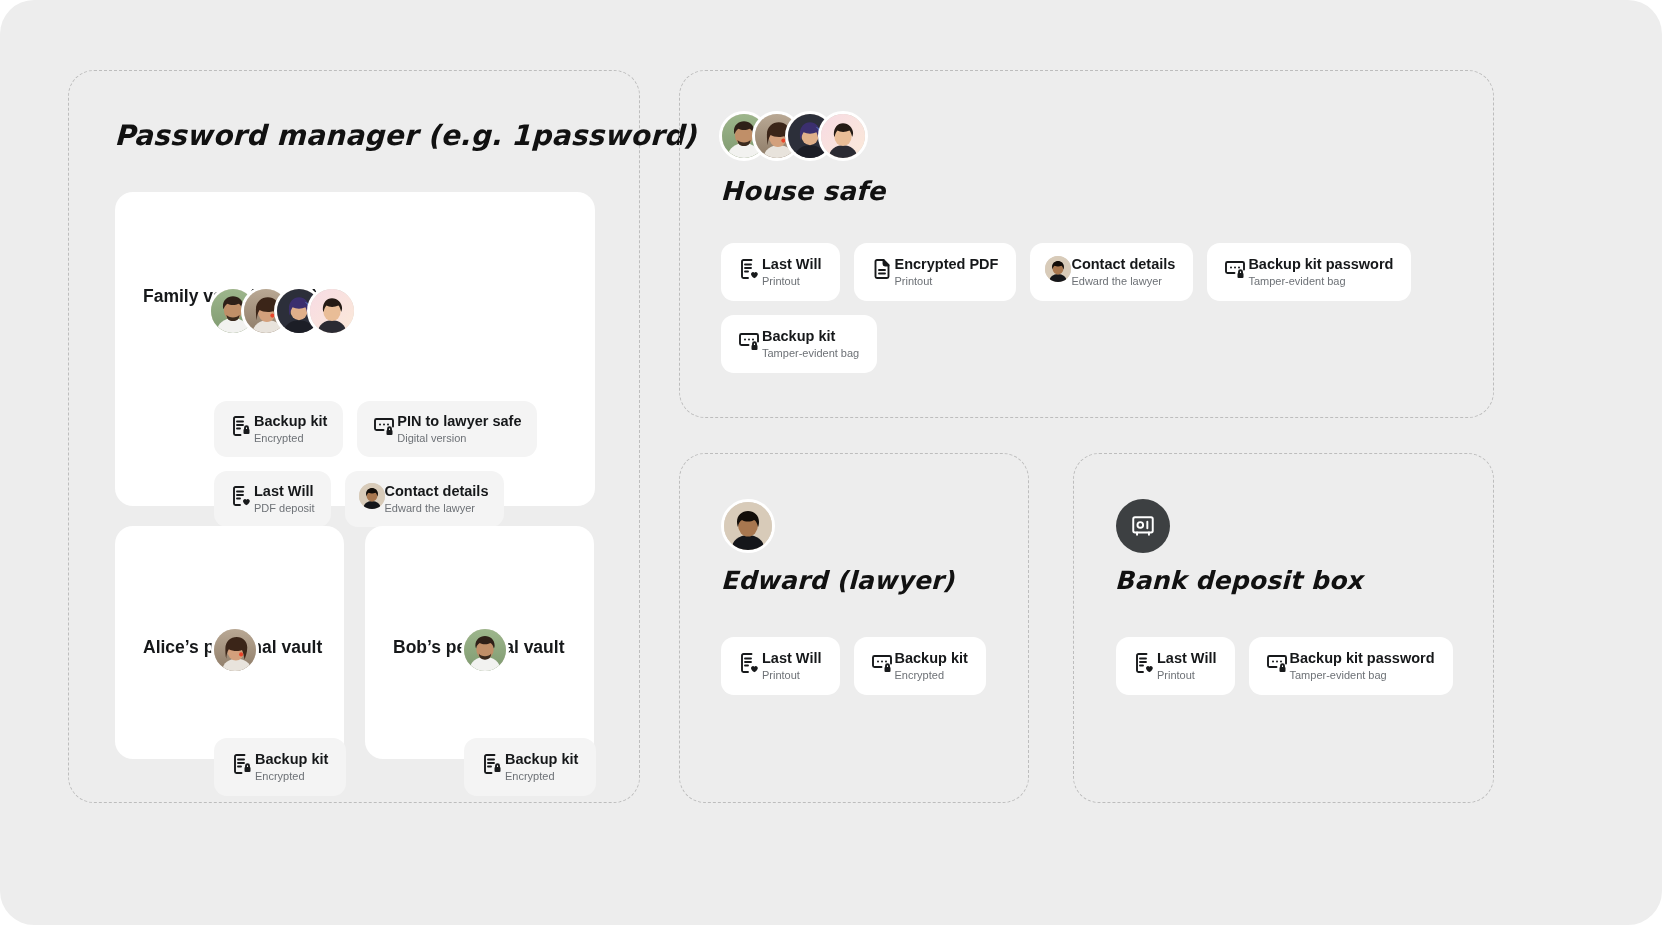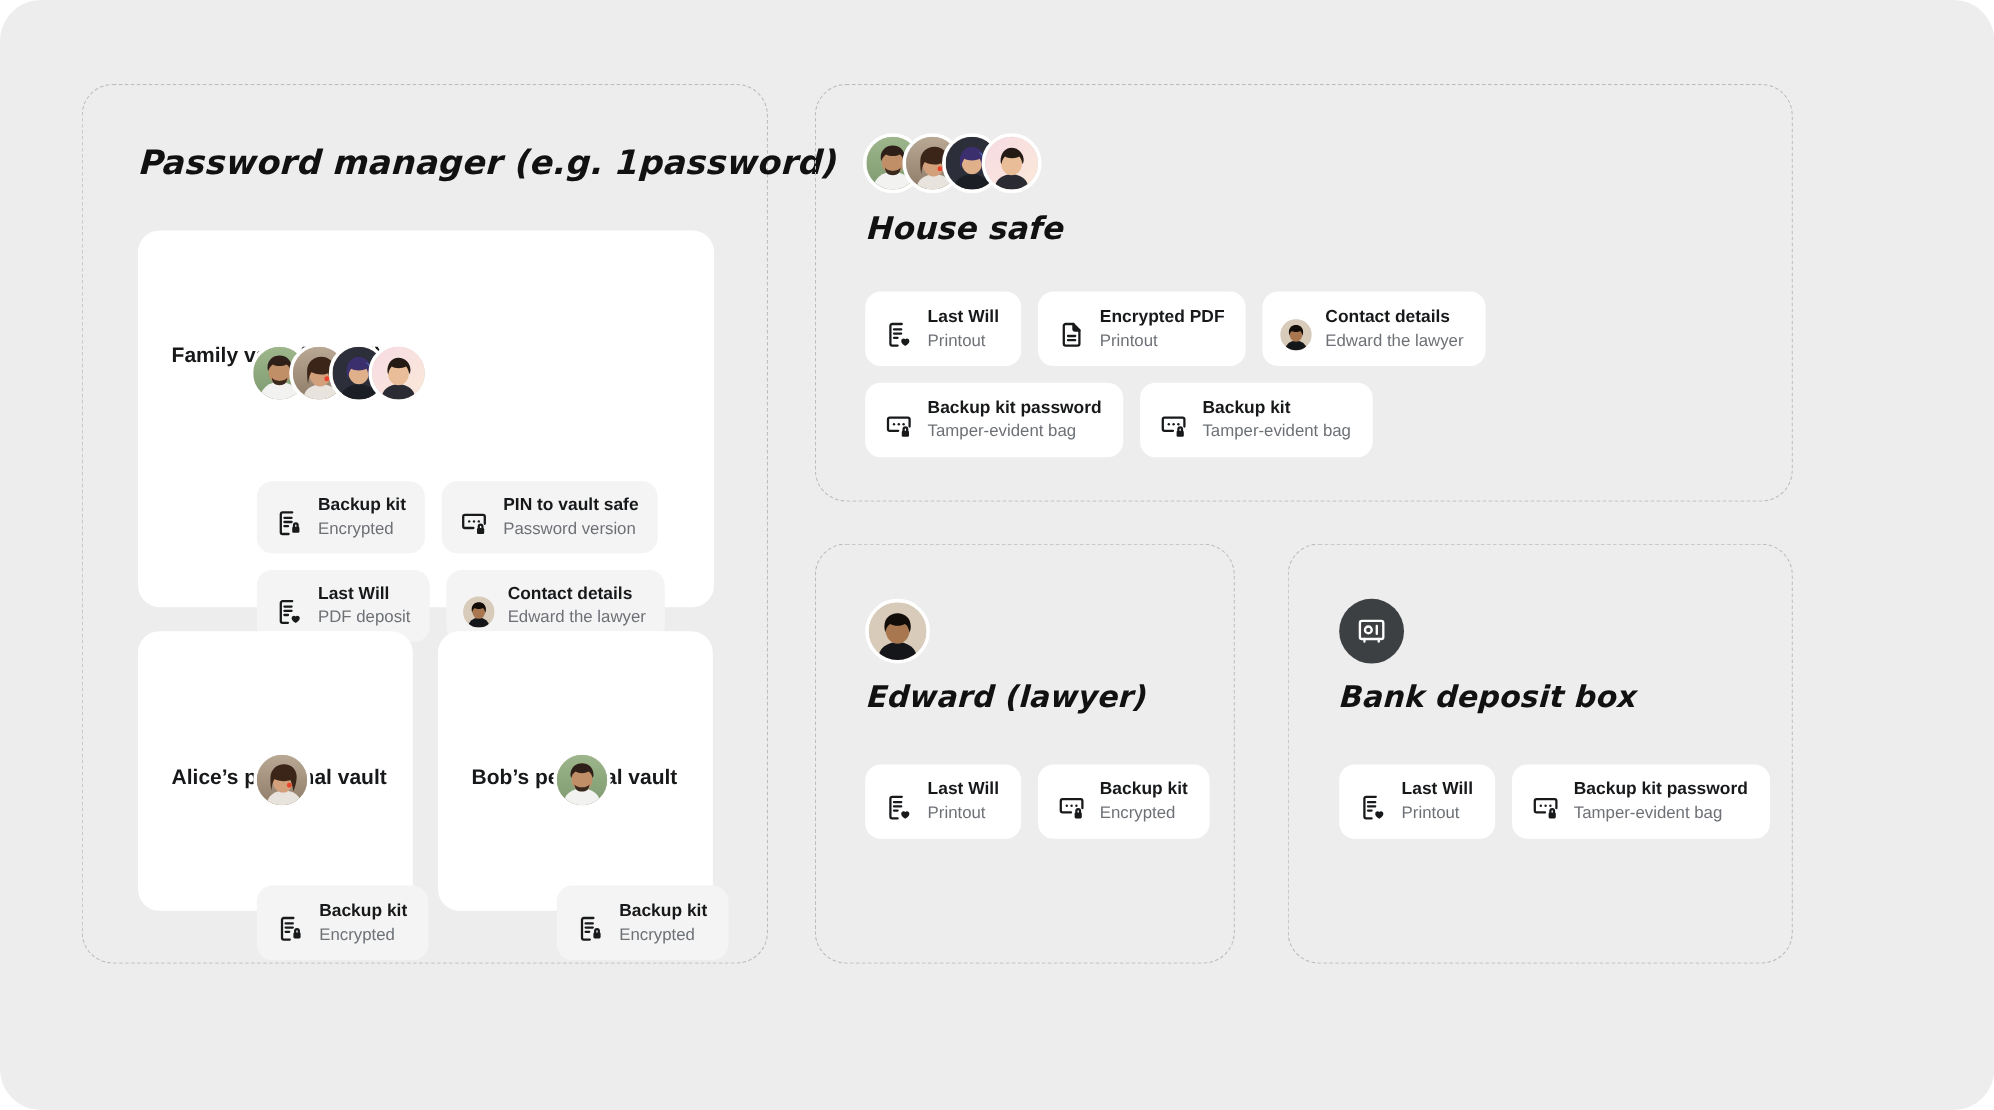--- a/index.html
+++ b/index.html
@@ -123,22 +123,21 @@
 
   
   .chip-row {
     position: absolute;
     display: flex;
     flex-wrap: wrap;
     gap: 14px;
   }
   .chip {
     display: flex;
-    align-items: flex-end;
-    gap: 11px;
+    align-items: flex-start;
     padding: 13px 18px 13px 15px;
     border-radius: 13px;
     background: #f4f4f4;
   }
   .chip.on-gray { background: #ffffff; }
 
   .chip-icon {
     width: 26px; height: 26px;
     flex: none;
     display: flex;
@@ -150,21 +149,21 @@
   .chip-icon.avatar-icon svg { width: 26px; height: 26px; }
 
   .chip-text { display: flex; flex-direction: column; gap: 1px; line-height: 1.22; }
   .chip-title {
     font-size: 14.5px;
     font-weight: 700;
     color: #16181a;
     white-space: nowrap;
   }
   .chip-sub {
-    font-size: 14px;
+    font-size: 11px;
     font-weight: 400;
     color: #6d7176;
     white-space: nowrap;
   }
 
   
   #chips-family { left: 145px; top: 330px; width: 350px; }
   #chips-family .chip { padding: 12px 16px 12px 14px; }
 
   #chips-alice { left: 145px; top: 667px; }
@@ -265,22 +264,22 @@
           <svg viewBox="0 0 24 24" fill="none" stroke="#17191b" stroke-width="1.9" stroke-linecap="round" stroke-linejoin="round">
             <path d="M21 12.5V6.5A1.5 1.5 0 0 0 19.5 5h-15A1.5 1.5 0 0 0 3 6.5v8A1.5 1.5 0 0 0 4.5 16h7"></path>
             <circle cx="8" cy="10.5" r="1" fill="#17191b" stroke="none"></circle>
             <circle cx="12" cy="10.5" r="1" fill="#17191b" stroke="none"></circle>
             <circle cx="16" cy="10.5" r="1" fill="#17191b" stroke="none"></circle>
             <rect x="14.5" y="16" width="6" height="5" rx="1.1" fill="#17191b" stroke="none"></rect>
             <path d="M16 16v-1.3a1.5 1.5 0 0 1 3 0V16"></path>
           </svg>
         </span>
         <span class="chip-text">
-          <span class="chip-title">PIN to vault safe</span>
-          <span class="chip-sub">Password version</span>
+          <span class="chip-title">PIN to lawyer safe</span>
+          <span class="chip-sub">Digital version</span>
         </span>
       </div>
 
       <div class="chip">
         <span class="chip-icon">
           <svg viewBox="0 0 24 24" fill="none" stroke="#17191b" stroke-width="1.9" stroke-linecap="round" stroke-linejoin="round">
             <path d="M14.5 3H6.5A1.5 1.5 0 0 0 5 4.5v15A1.5 1.5 0 0 0 6.5 21h4.5"></path>
             <path d="M8 7.5h6M8 11h6M8 14.5h3"></path>
             <path d="M17.4 21.2c-.3 0-3.4-1.9-3.4-4.1a2 2 0 0 1 3.4-1.4 2 2 0 0 1 3.4 1.4c0 2.2-3.1 4.1-3.4 4.1z" fill="#17191b" stroke="none"></path>
           </svg>

